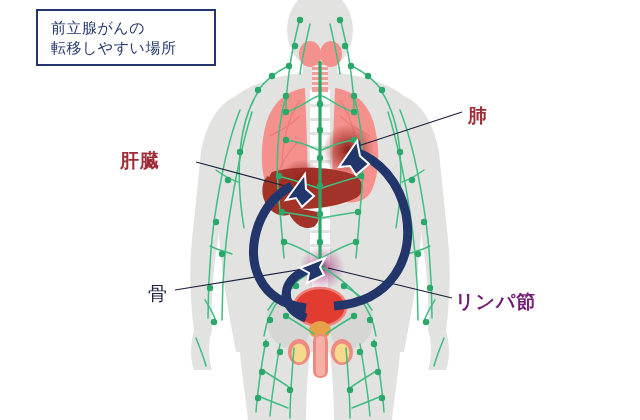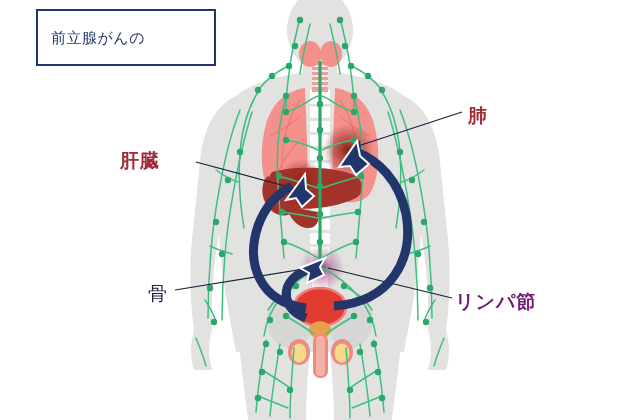--- a/index.html
+++ b/index.html
@@ -319,20 +319,21 @@
       <polygon points="357,141 339,167 350,166 356,175 369,164 360,156" stroke="#ffffff" stroke-width="2"></polygon>
 
       <polygon points="305,174 286,200 296,198 302,207 314,196 306,189" stroke="#ffffff" stroke-width="2"></polygon>
 
       <polygon points="325,258 300,268 309,273 307,283 324,275 320,267" stroke="#ffffff" stroke-width="2"></polygon>
     </g>
   </svg>
 
   <div class="title-box">
     <span class="title-line">前立腺がんの</span>
+    <span class="title-line">転移しやすい場所</span>
   </div>
 
   <span class="lbl" id="lbl-lung">肺</span>
   <span class="lbl" id="lbl-liver">肝臓</span>
   <span class="lbl" id="lbl-bone">骨</span>
   <span class="lbl" id="lbl-lymph">リンパ節</span>
 
 </div>
 
 </body></html>

